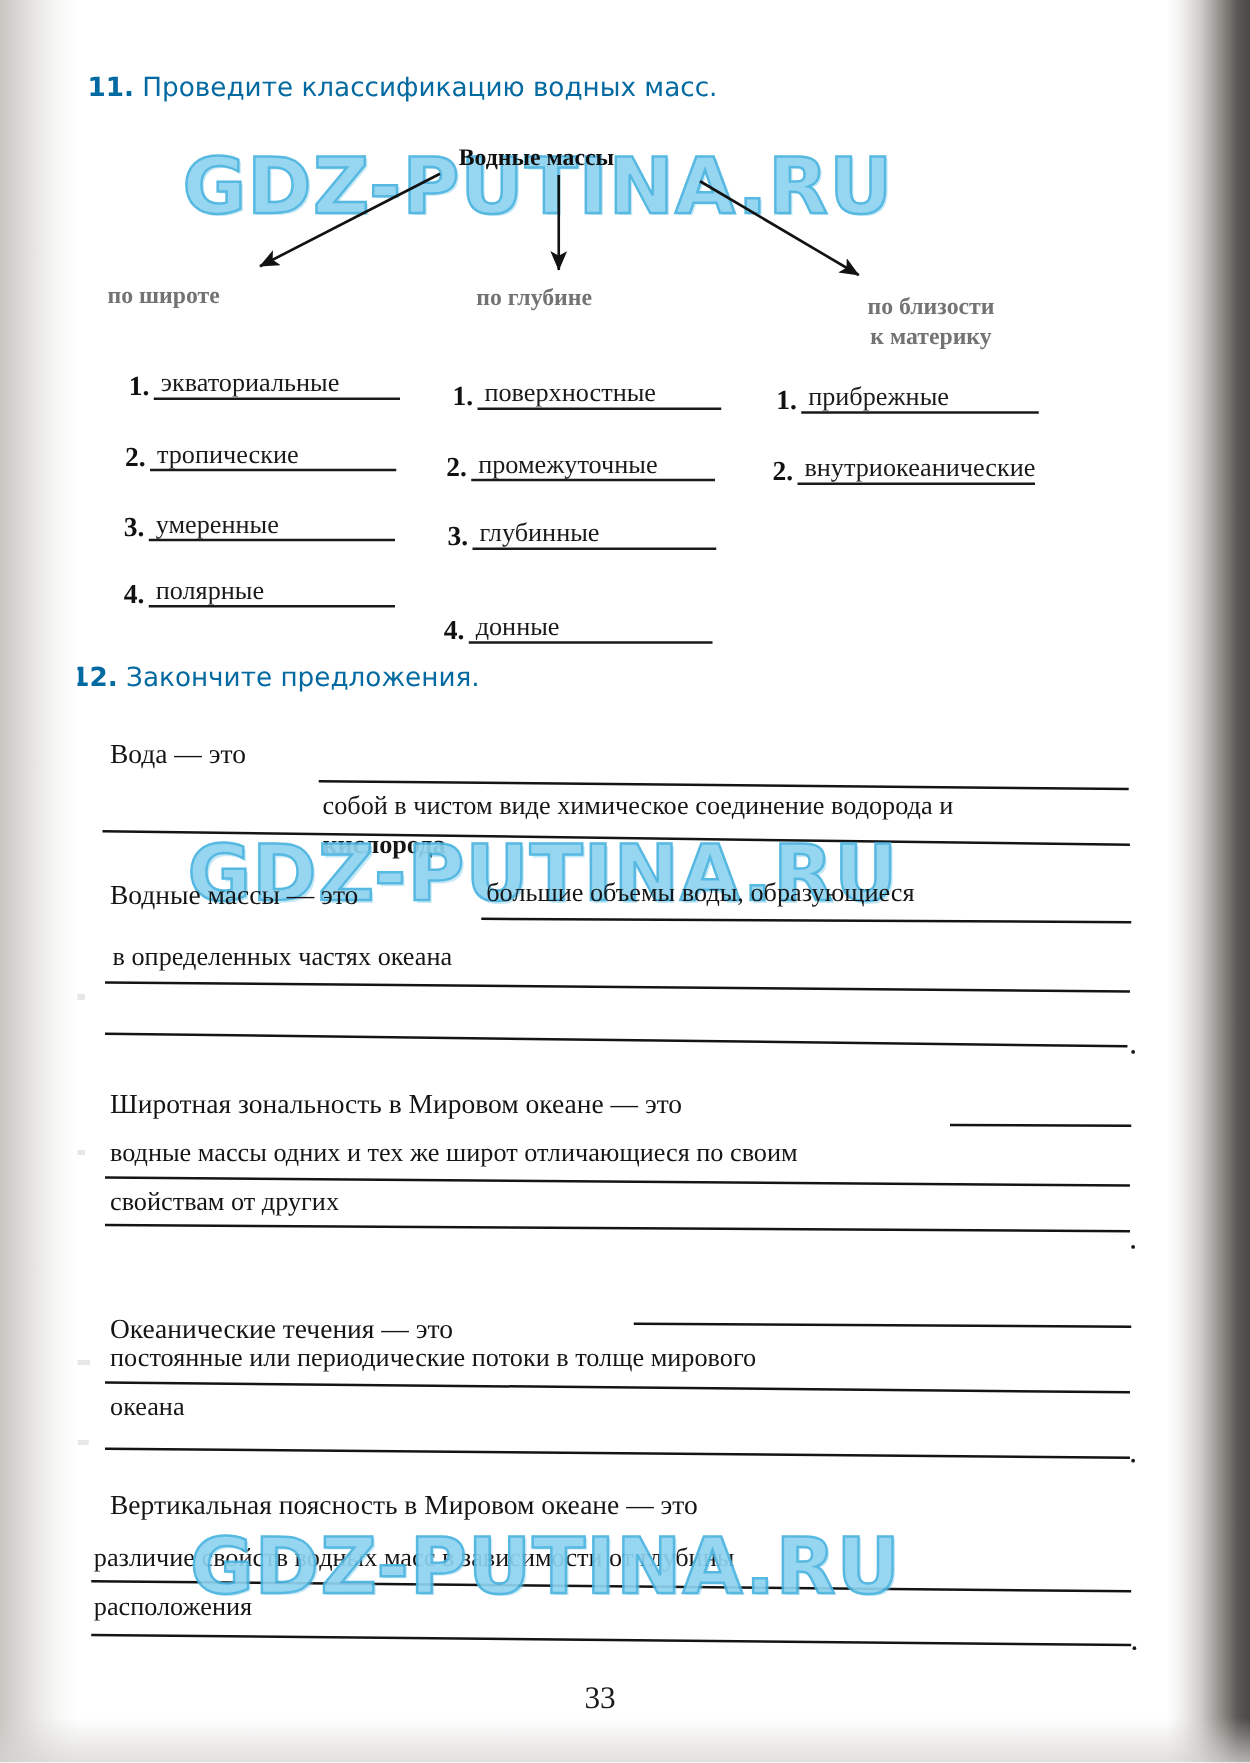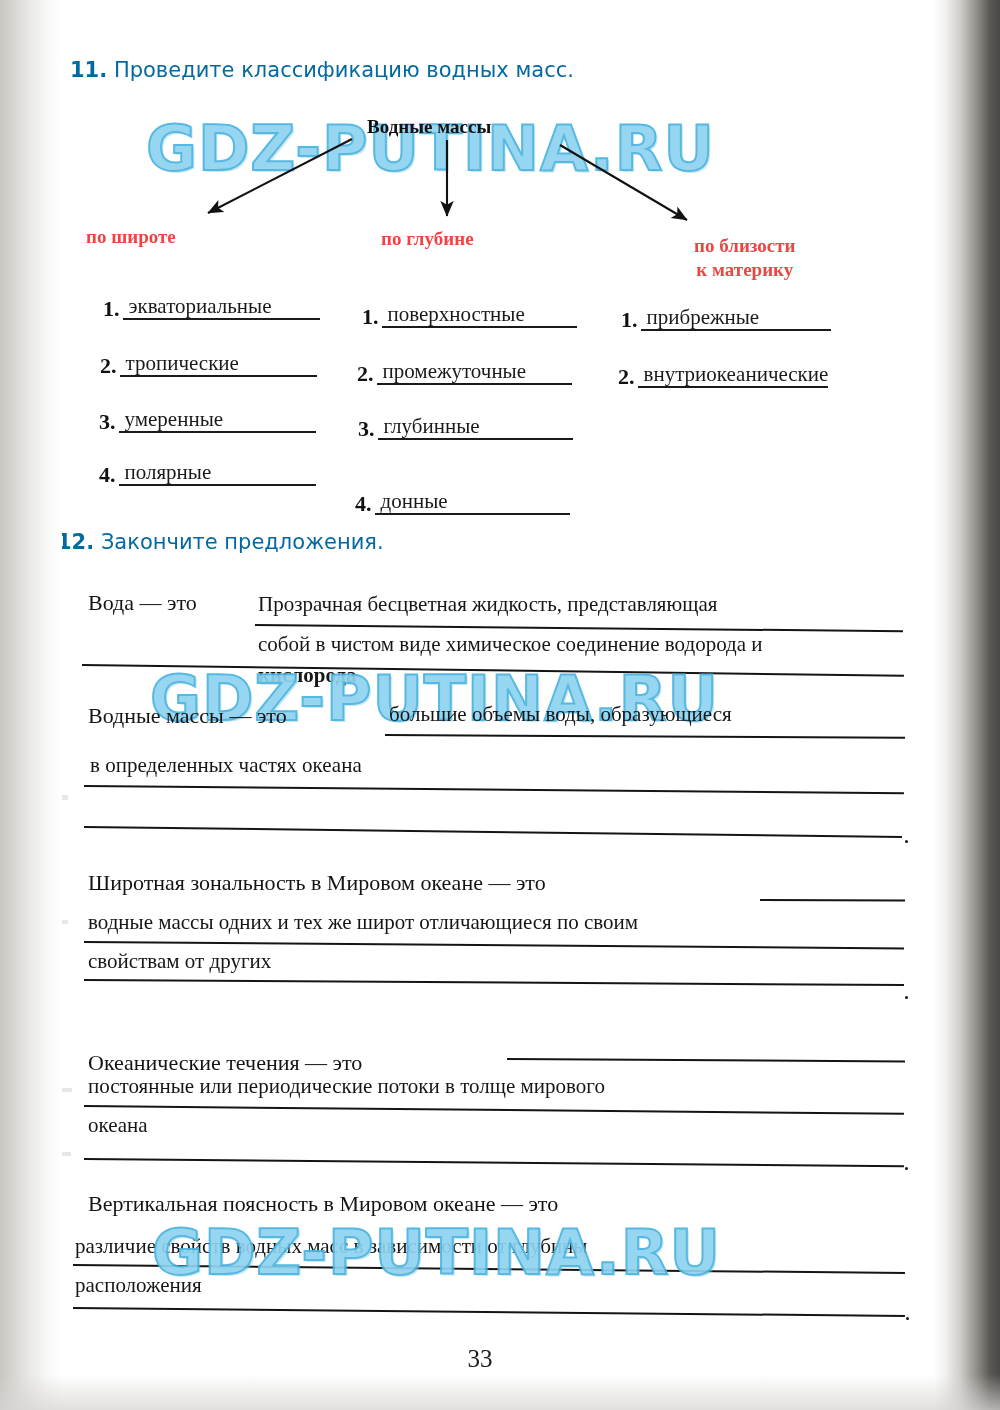--- a/index.html
+++ b/index.html
@@ -102,21 +102,21 @@
     font-weight: bold;
     font-size: 19px;
     color: #111;
     white-space: nowrap;
   }
   .branch-label {
     position: absolute;
     font-family: "Liberation Serif", serif;
     font-weight: bold;
     font-size: 19px;
-    color: #ef4444;
+    color: #737373;
     white-space: nowrap;
     text-align: center;
   }
   .bl-1 { left: 86px;  top: 226px; }
   .bl-2 { left: 381px; top: 228px; }
   .bl-3 { left: 694px; top: 234px; line-height: 1.25; }
 
   svg.arrows {
     position: absolute;
     left: 0; top: 0;
@@ -301,21 +301,20 @@
       <span class="txt">внутриокеанические</span>
     </span>
   </div>
 
   <div class="q-head" style="left:57px; top:530px;">
     <span class="num">12.</span>
     <span>Закончите предложения.</span>
   </div>
 
   <div class="stem" style="left:88px; top:592px;">Вода — это</div>
-  <div class="hand" style="left:258px; top:594px;">Прозрачная бесцветная жидкость, представляющая</div>
   <div class="rule" style="left:255px; top:624px; width:648px; transform:rotate(0.55deg);"></div>
   <div class="hand" style="left:258px; top:634px;">собой в чистом виде химическое соединение водорода и</div>
   <div class="rule" style="left:82px; top:664px; width:822px; transform:rotate(0.75deg);"></div>
   <div class="hand" style="left:258px; top:665px;font-weight:bold;">кислорода</div>
 
   <div class="watermark wm2">GDZ-PUTINA.RU</div>
 
   <div class="stem" style="left:88px; top:705px;">Водные массы — это</div>
   <div class="hand" style="left:389px; top:704px;">большие объемы воды, образующиеся</div>
   <div class="rule" style="left:385px; top:734px; width:520px; transform:rotate(0.3deg);"></div>

